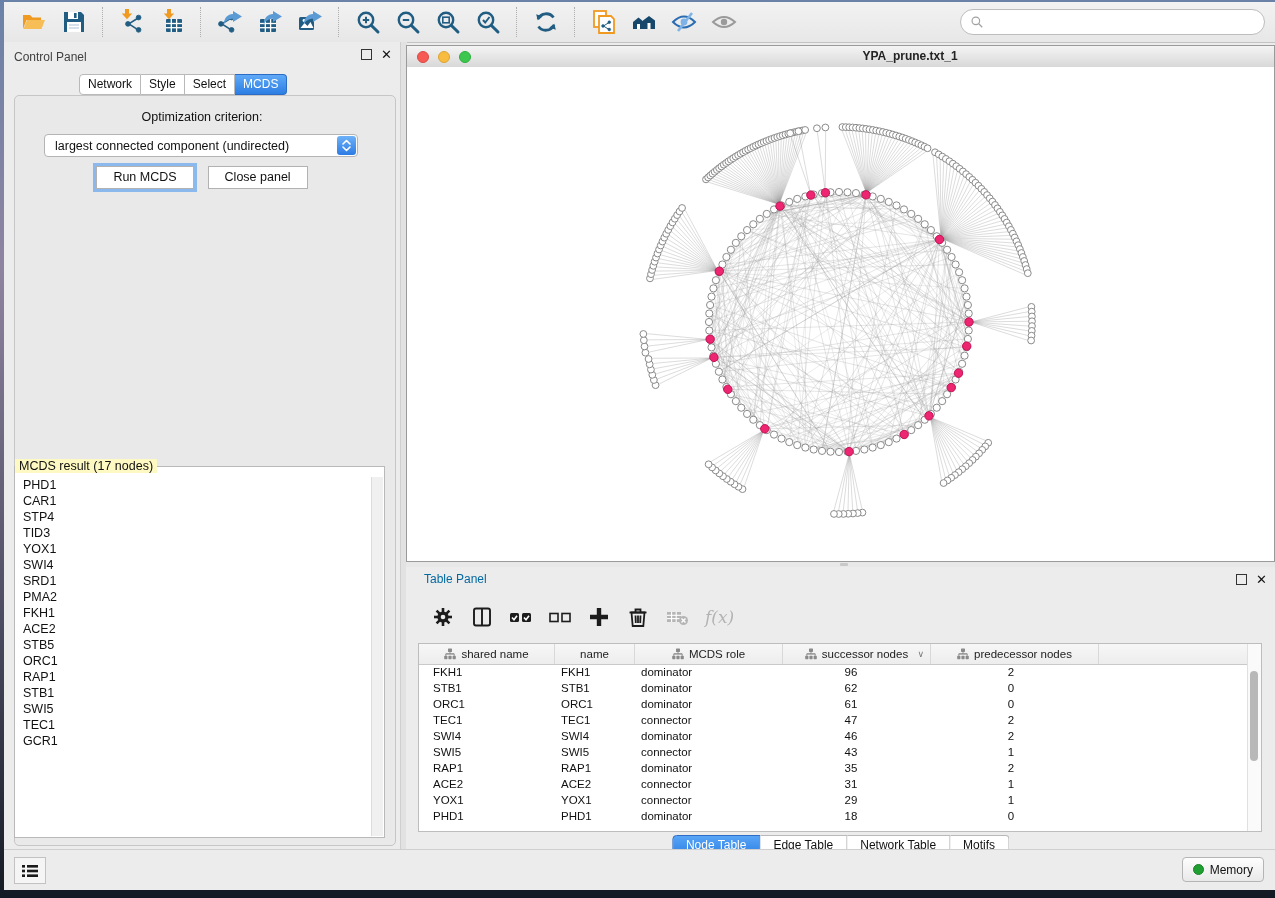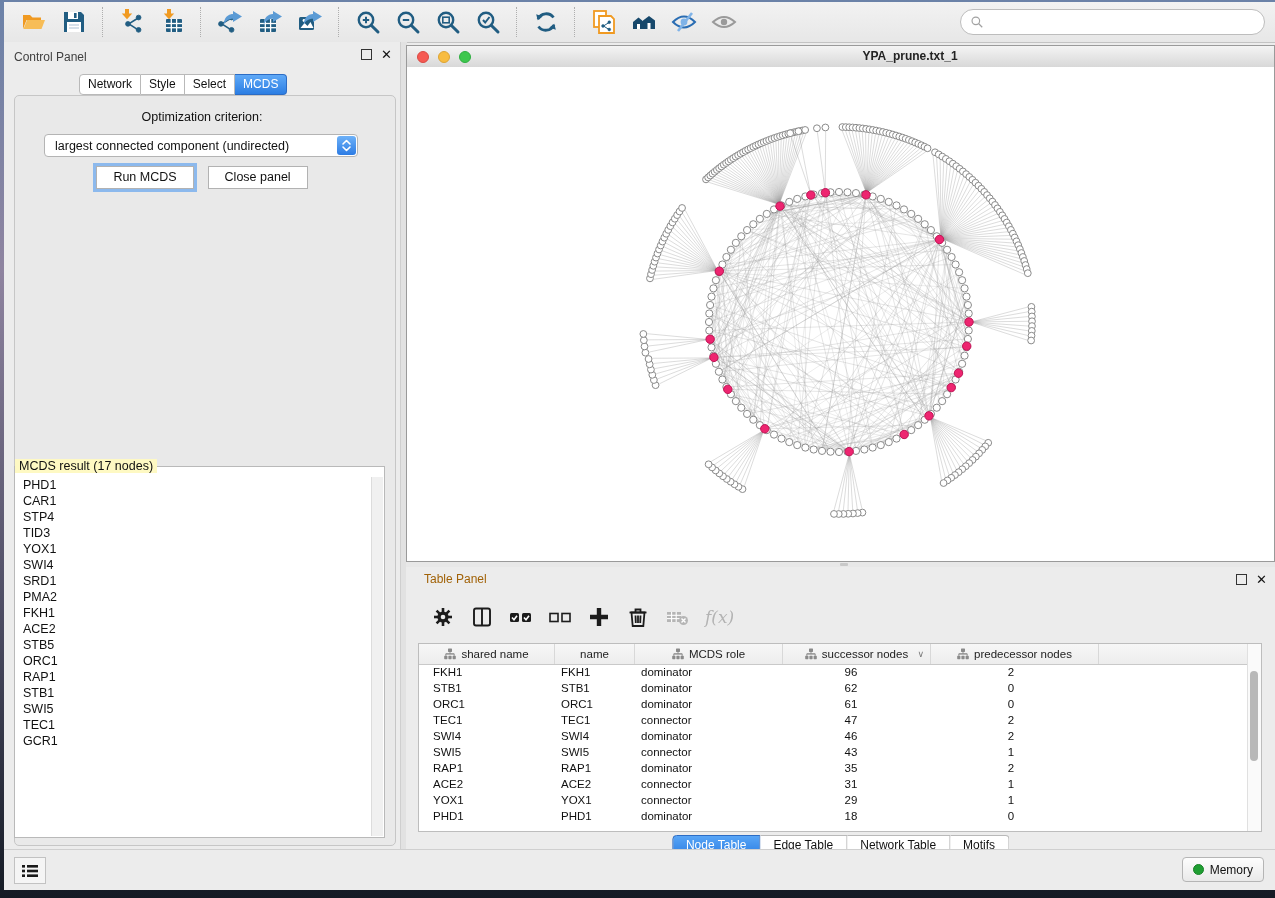--- a/index.html
+++ b/index.html
@@ -70,21 +70,21 @@
   .light.yellow{background:#f8bc40;border:1px solid #dda433;box-sizing:border-box;}
   .light.green{background:#3ec74e;border:1px solid #2fae41;box-sizing:border-box;}
   .net-title{position:absolute;left:503px;top:3px;transform:translateX(-50%);
     font-size:12px;font-weight:600;color:#222;white-space:nowrap;}
   .net-canvas{position:absolute;left:0;top:21px;right:0;bottom:0;background:#fff;overflow:hidden;}
 
   
   .hsplit{position:absolute;left:402px;top:560px;right:0;height:5px;background:#e8e8e8;}
   .hsplit .grip{position:absolute;left:434px;top:1px;width:8px;height:3px;background:#c9c9c9;border-radius:1px;}
   .table-panel{position:absolute;left:402px;top:565px;right:0;height:293px;background:#ececec;}
-  .tp-title{position:absolute;left:18px;top:5px;font-size:12px;color:#a16207;}
+  .tp-title{position:absolute;left:18px;top:5px;font-size:12px;color:#0369a1;}
   .tp-toolbar{position:absolute;left:12px;top:28px;right:14px;height:44px;background:#ececec;
     display:flex;align-items:center;gap:13px;padding-left:12px;}
   .tpbtn{width:26px;height:26px;display:flex;align-items:center;justify-content:center;}
   .fx-label{font-family:"DejaVu Serif",serif;font-style:italic;font-size:17px;color:#b3b3b3;margin-left:2px;text-align:center;}
   .tbl{position:absolute;left:12px;top:76px;width:844px;height:189px;background:#fff;
     border:1px solid #bdbdbd;box-sizing:border-box;overflow:hidden;}
   .tbl-header{position:absolute;left:0;top:0;height:20px;right:13px;background:linear-gradient(180deg,#f7f7f7,#ededed);
     border-bottom:1px solid #c9c9c9;display:flex;}
   .th{height:20px;display:flex;align-items:center;justify-content:center;gap:5px;
     border-right:1px solid #d8d8d8;font-size:11.5px;color:#222;box-sizing:border-box;position:relative;}

